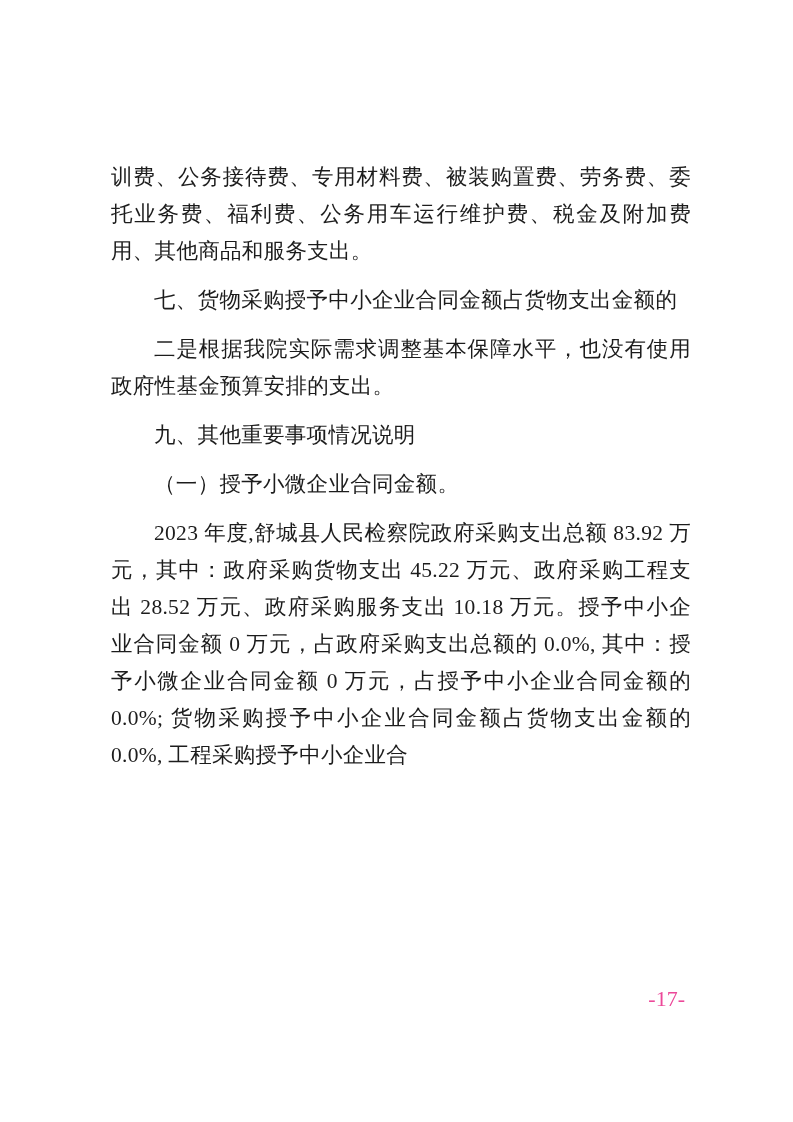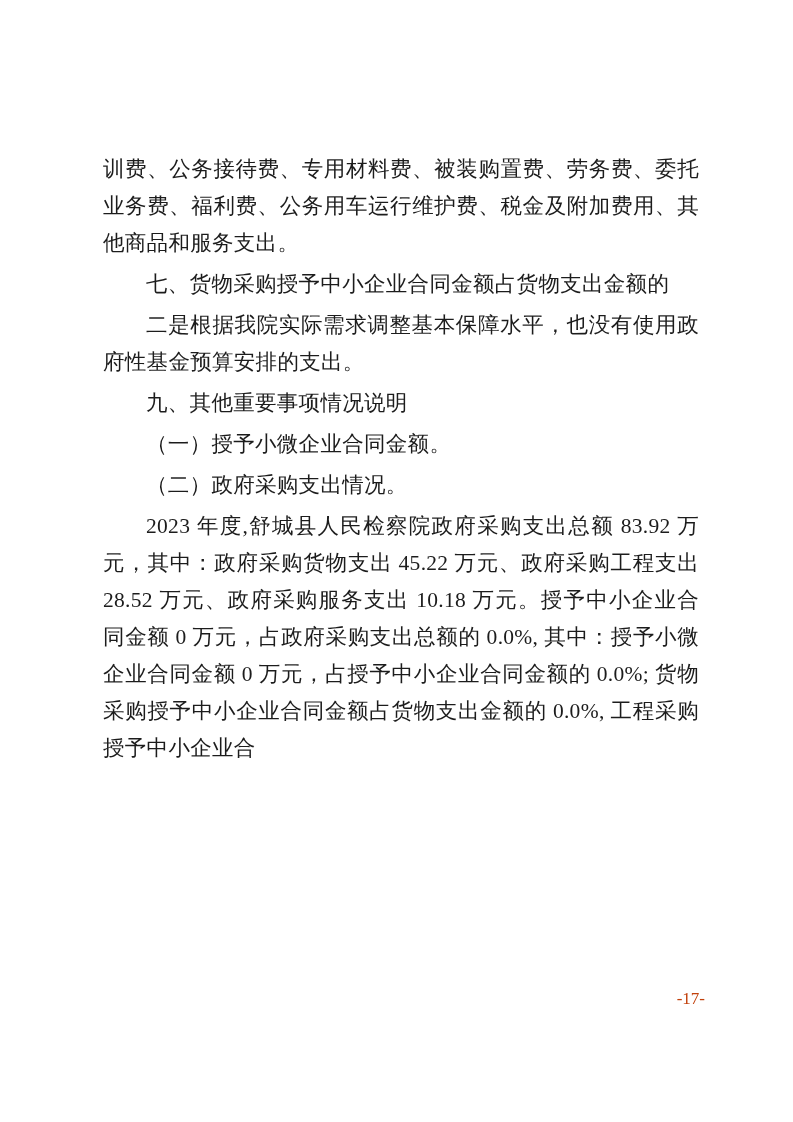--- a/index.html
+++ b/index.html
@@ -18,21 +18,21 @@
   }
   .content {
     position: absolute;
     left: 99px;
     top: 147px;
     width: 604px;
   }
   .content p,
   .content h2,
   .content h3 {
-    margin: 4px;
+    margin: 12px;
     padding: 0;
     font-size: 21.5px;
     line-height: 37px;
     font-weight: normal;
     text-align: justify;
     text-justify: inter-ideograph;
     letter-spacing: 0.3px;
   }
   .indent {
     text-indent: 2em;
@@ -47,44 +47,43 @@
     font-weight: bold;
     text-indent: 2em;
     letter-spacing: 0.6px;
   }
   .gap-before {
     margin-top: 7px;
   }
   .page-number {
     position: absolute;
     top: 987px;
-    right: 88px;
-    font-size: 17px;
+    right: 108px;
+    font-size: 22px;
     line-height: 24px;
     font-family: "Liberation Serif", "DejaVu Serif", serif;
-    color: #c2410c;
+    color: #ec4899;
   }
 </style>
 </head>
 <body>
 
 <div class="page">
   <div class="content">
     <p class="body-text">训费、公务接待费、专用材料费、被装购置费、劳务费、委托业务费、福利费、公务用车运行维护费、税金及附加费用、其他商品和服务支出。</p>
 
     <h2 class="h-num">七、货物采购授予中小企业合同金额占货物支出金额的</h2>
 
     <p class="body-text indent">二是根据我院实际需求调整基本保障水平，也没有使用政府性基金预算安排的支出。</p>
 
 
 
     <h2 class="h-num gap-before">九、其他重要事项情况说明</h2>
 
     <h3 class="h-sub">（一）授予小微企业合同金额。</h3>
 
 
-    <h3 class="h-sub gap-before">（二）政府采购支出情况。</h3>
 
     <p class="body-text indent">2023 年度,舒城县人民检察院政府采购支出总额 83.92 万元，其中：政府采购货物支出 45.22 万元、政府采购工程支出 28.52 万元、政府采购服务支出 10.18 万元。授予中小企业合同金额 0 万元，占政府采购支出总额的 0.0%, 其中：授予小微企业合同金额 0 万元，占授予中小企业合同金额的 0.0%; 货物采购授予中小企业合同金额占货物支出金额的 0.0%, 工程采购授予中小企业合</p>
   </div>
 
   <div class="page-number">-17-</div>
 </div>
 
 </body></html>

